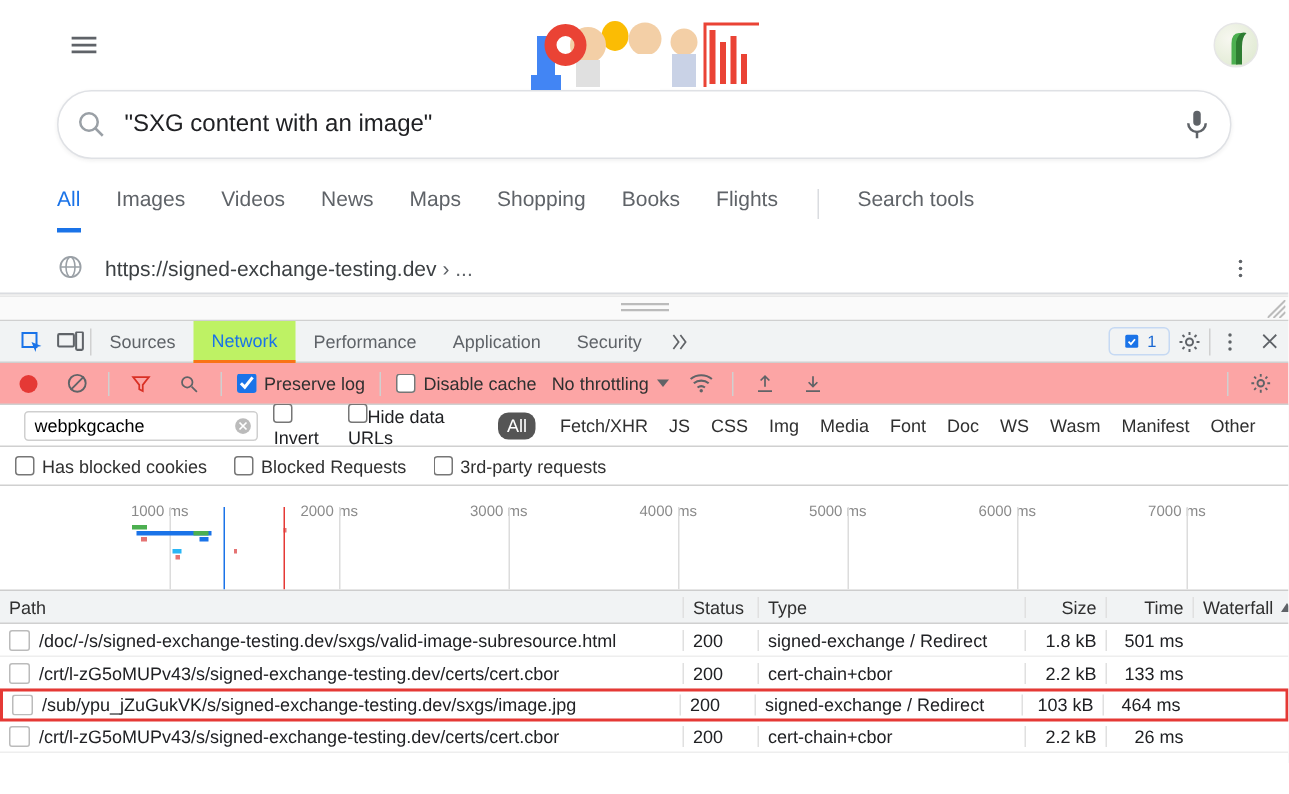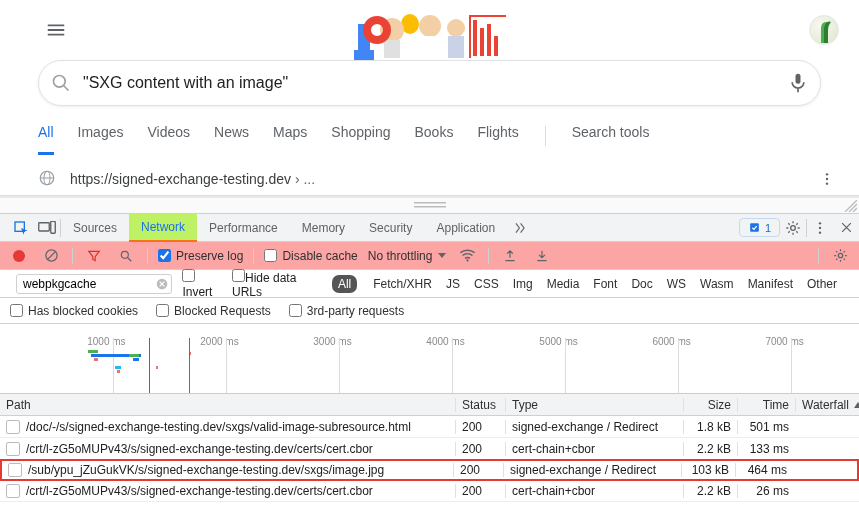--- a/index.html
+++ b/index.html
@@ -190,23 +190,22 @@
         <svg width="18" height="14" viewBox="0 0 24 18">
           <rect x="1" y="2" width="14" height="11" rx="1" fill="none" stroke="#5f6368" stroke-width="1.8"></rect>
           <rect x="17" y="0" width="6" height="16" rx="1" fill="none" stroke="#5f6368" stroke-width="1.8"></rect>
         </svg>
       </div>
     <div class="vline"></div>
     <div id="dt-panel-row" style="display:flex">
         <div class="tab">Sources</div>
         <div class="tab active">Network</div>
         <div class="tab">Performance</div>
-        <div class="tab">Memory</div>
+        <div class="tab">Application</div>
         <div class="tab">Security</div>
-        <div class="tab">Application</div>
       </div>
     <div class="ico">
         <svg width="14" height="14" viewBox="0 0 24 24">
           <path d="M5 4l6 8-6 8M13 4l6 8-6 8" fill="none" stroke="#606367" stroke-width="2"></path>
         </svg>
       </div>
     <div class="spacer"></div>
     <div class="chip">
         <svg width="13" height="13" viewBox="0 0 24 24">
           <rect x="4" y="4" width="16" height="16" rx="2" fill="#1a73e8"></rect>

